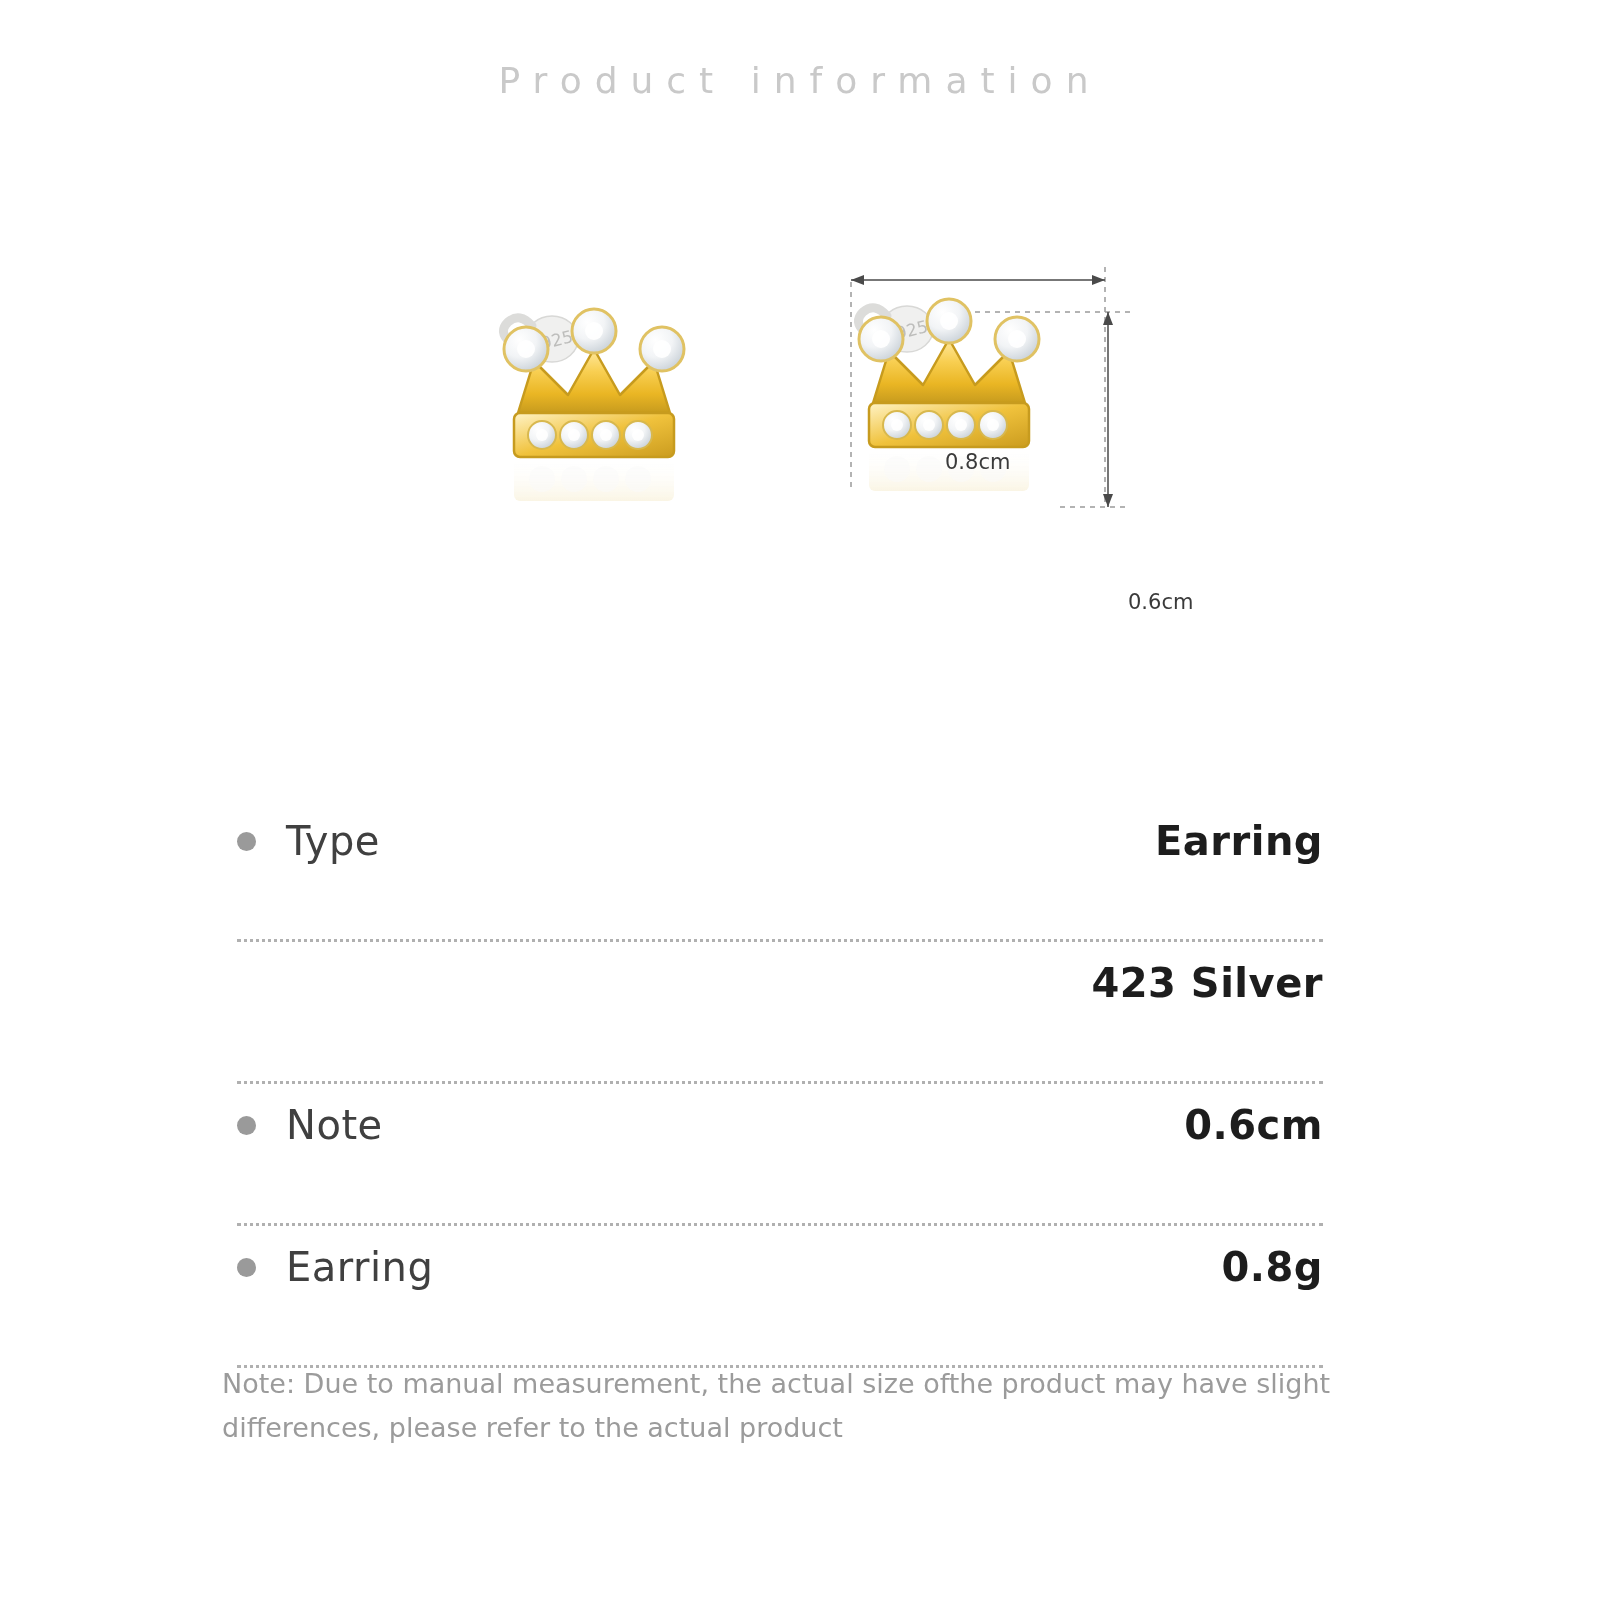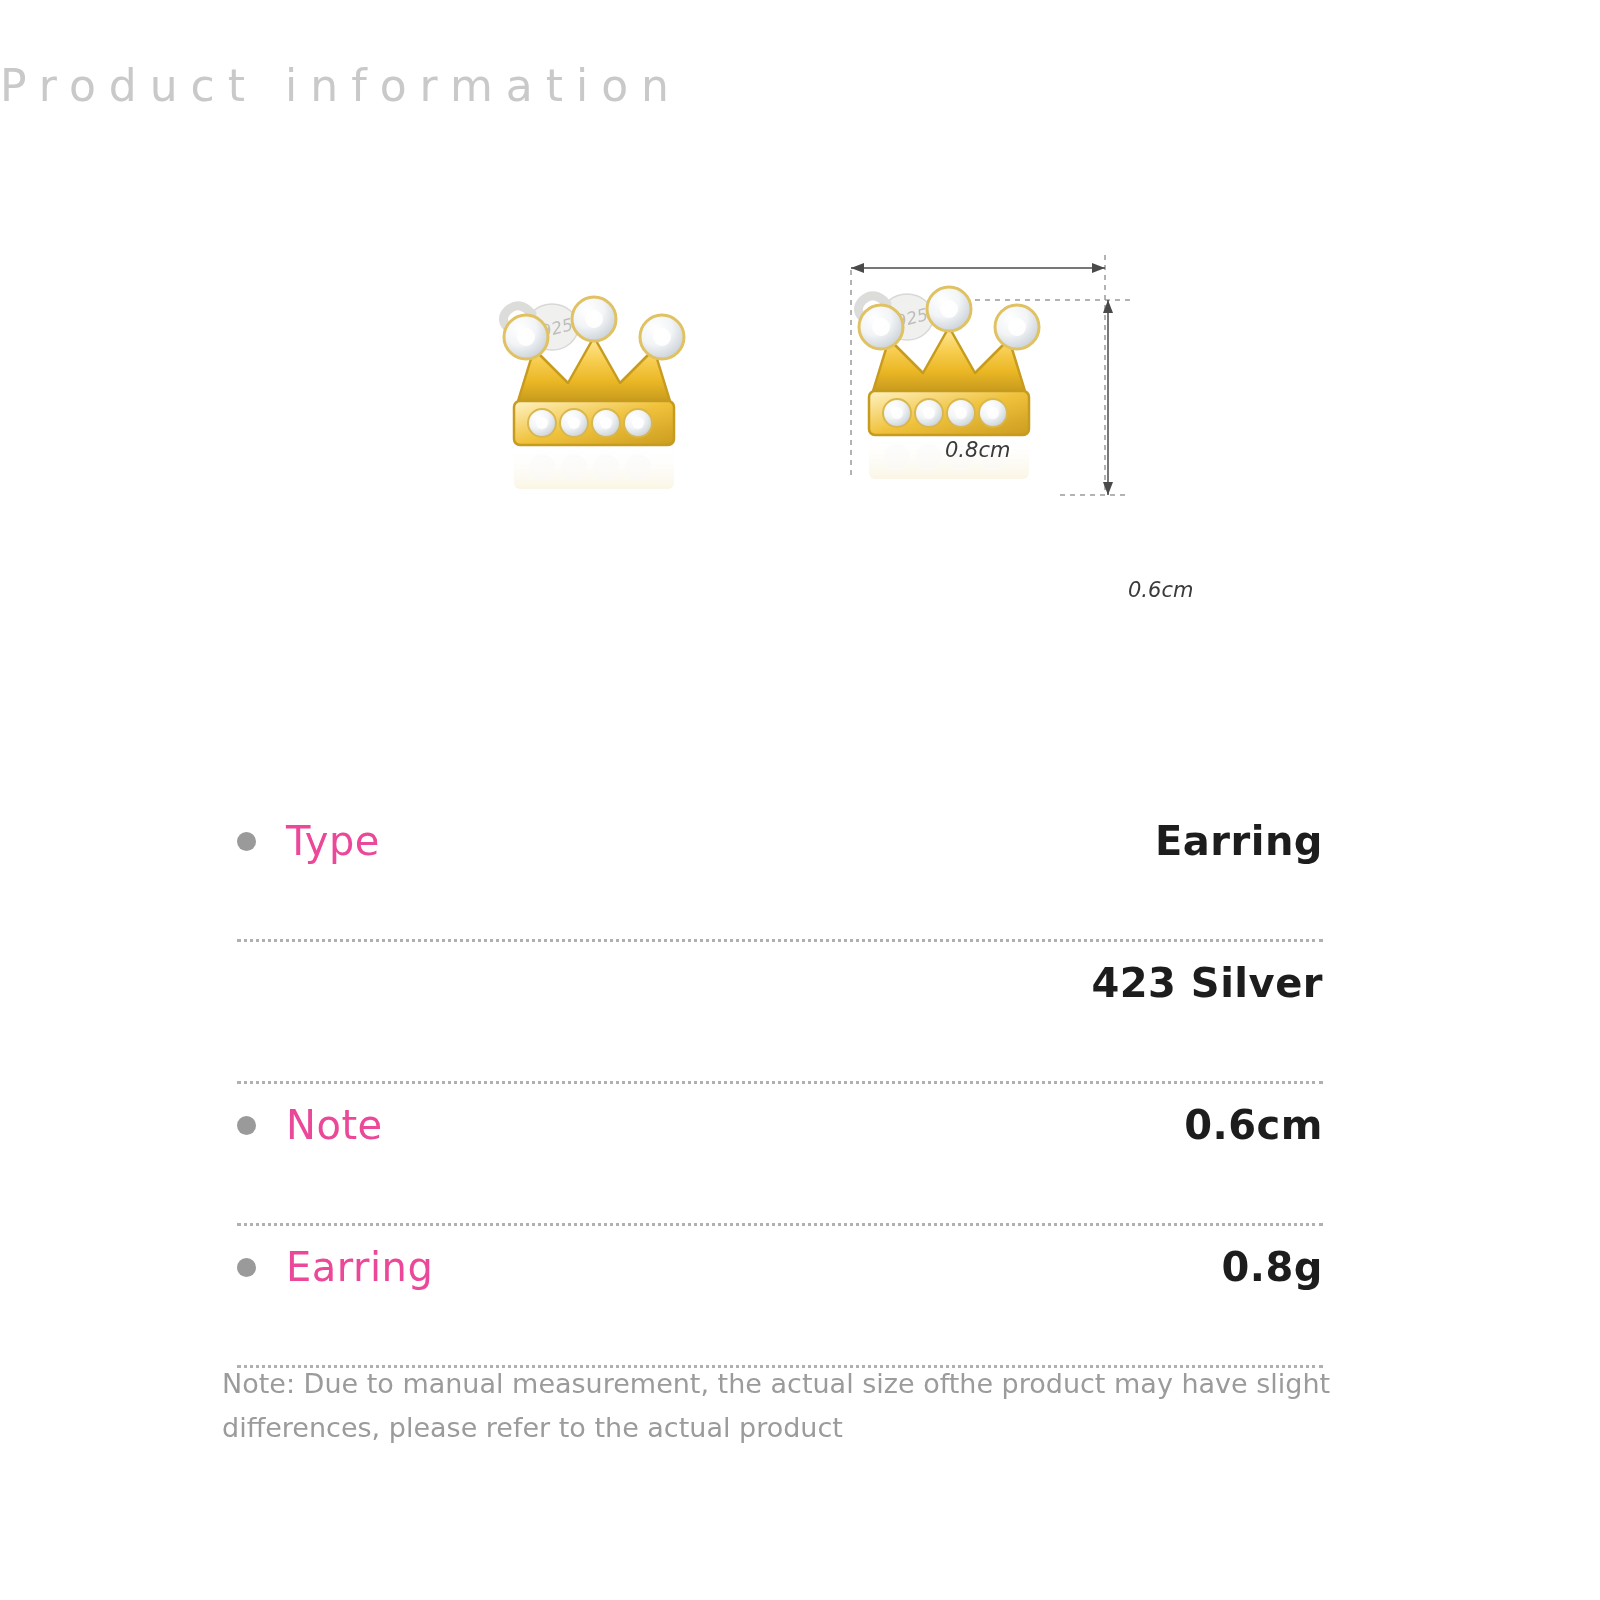--- a/index.html
+++ b/index.html
@@ -14,36 +14,35 @@
     overflow: hidden;
     position: relative;
   }
 
   
   .page-title {
     position: absolute;
     top: 60px;
     left: 0;
     width: 100%;
-    text-align: left;
-    font-size: 44px;
+    text-align: center;
+    font-size: 36px;
     letter-spacing: 13px;
     color: #c9c9c9;
     font-weight: 400;
     font-family: "DejaVu Sans", sans-serif;
   }
 
   
   .product-area {
     position: absolute;
-    top: 200px;
+    top: 212px;
     left: 0;
     width: 1268px;
     height: 450px;
-    font-style: italic;
   }
 
   
   .dim-label {
     position: absolute;
     font-size: 21px;
     color: #3a3a3a;
     font-family: "DejaVu Sans", sans-serif;
     white-space: nowrap;
   }
@@ -71,21 +70,21 @@
   .bullet {
     width: 19px;
     height: 19px;
     border-radius: 50%;
     background: #9a9a9a;
     display: inline-block;
     margin-right: 30px;
   }
   .spec-label {
     font-size: 40px;
-    color: #ec4899;
+    color: #404040;
     font-weight: 400;
     letter-spacing: 0.5px;
   }
   .spec-value {
     position: absolute;
     right: 0;
     top: 18px;
     font-size: 40px;
     color: #1d1d1d;
     font-weight: 700;

